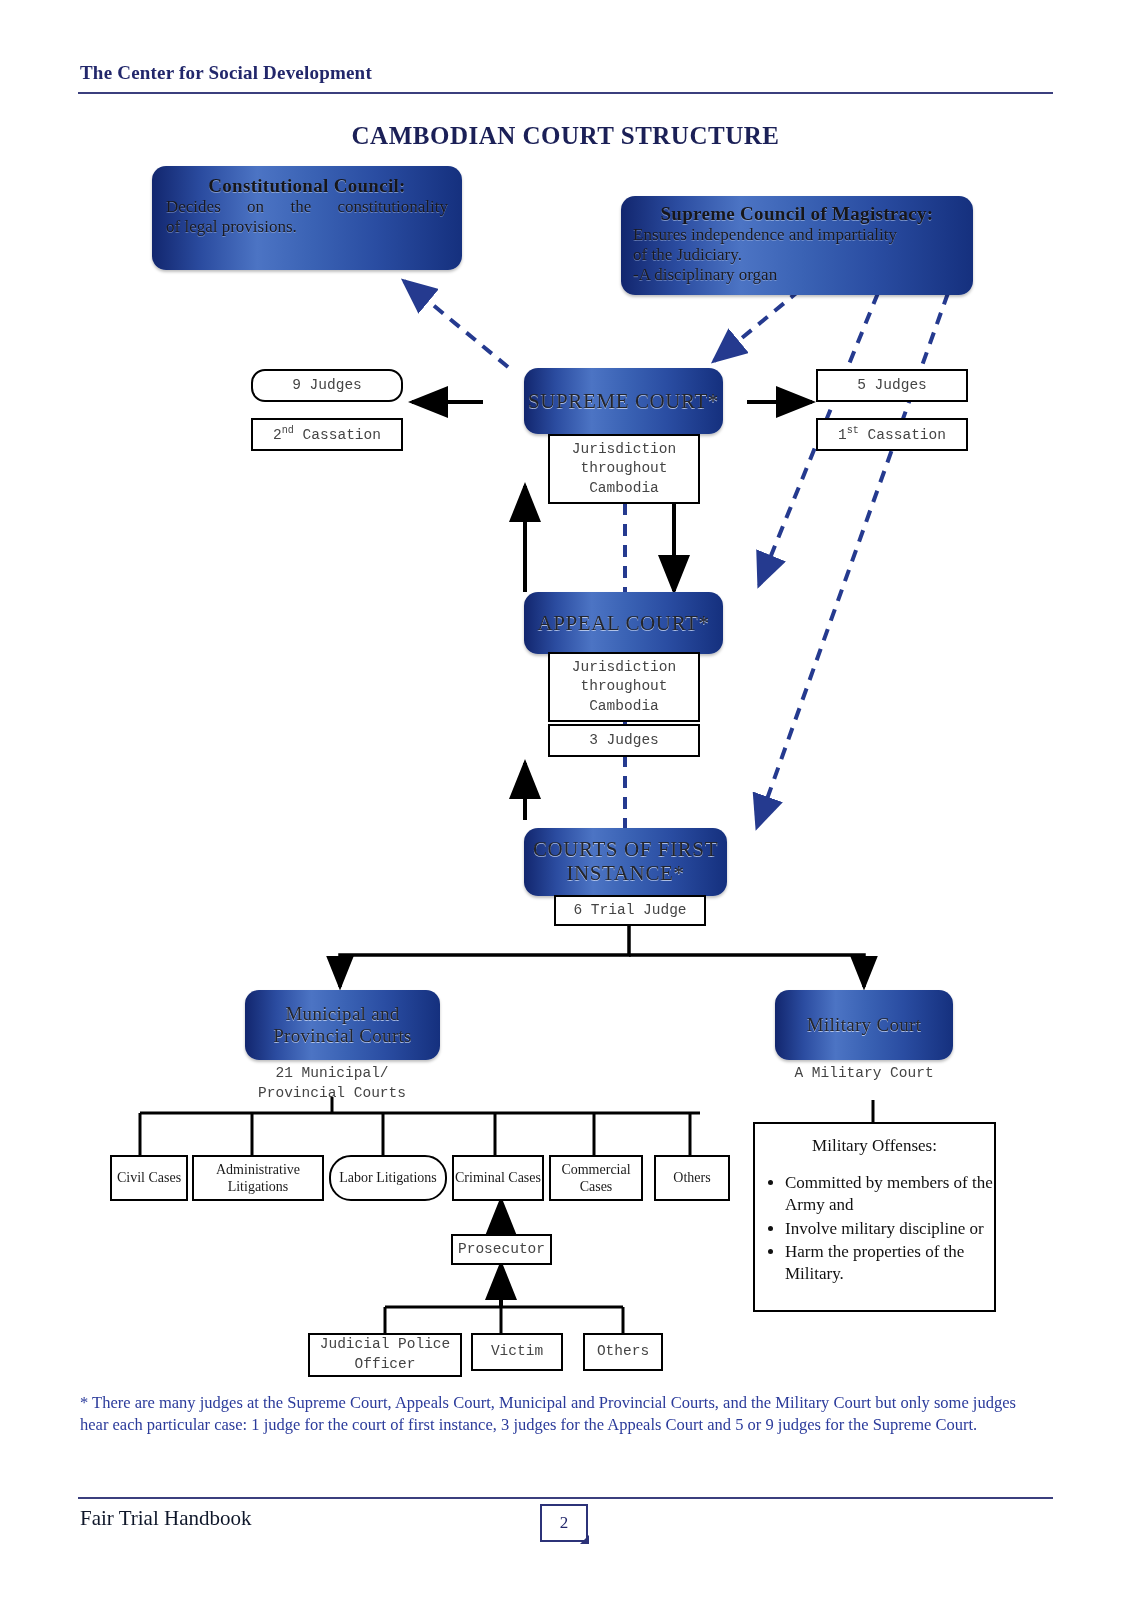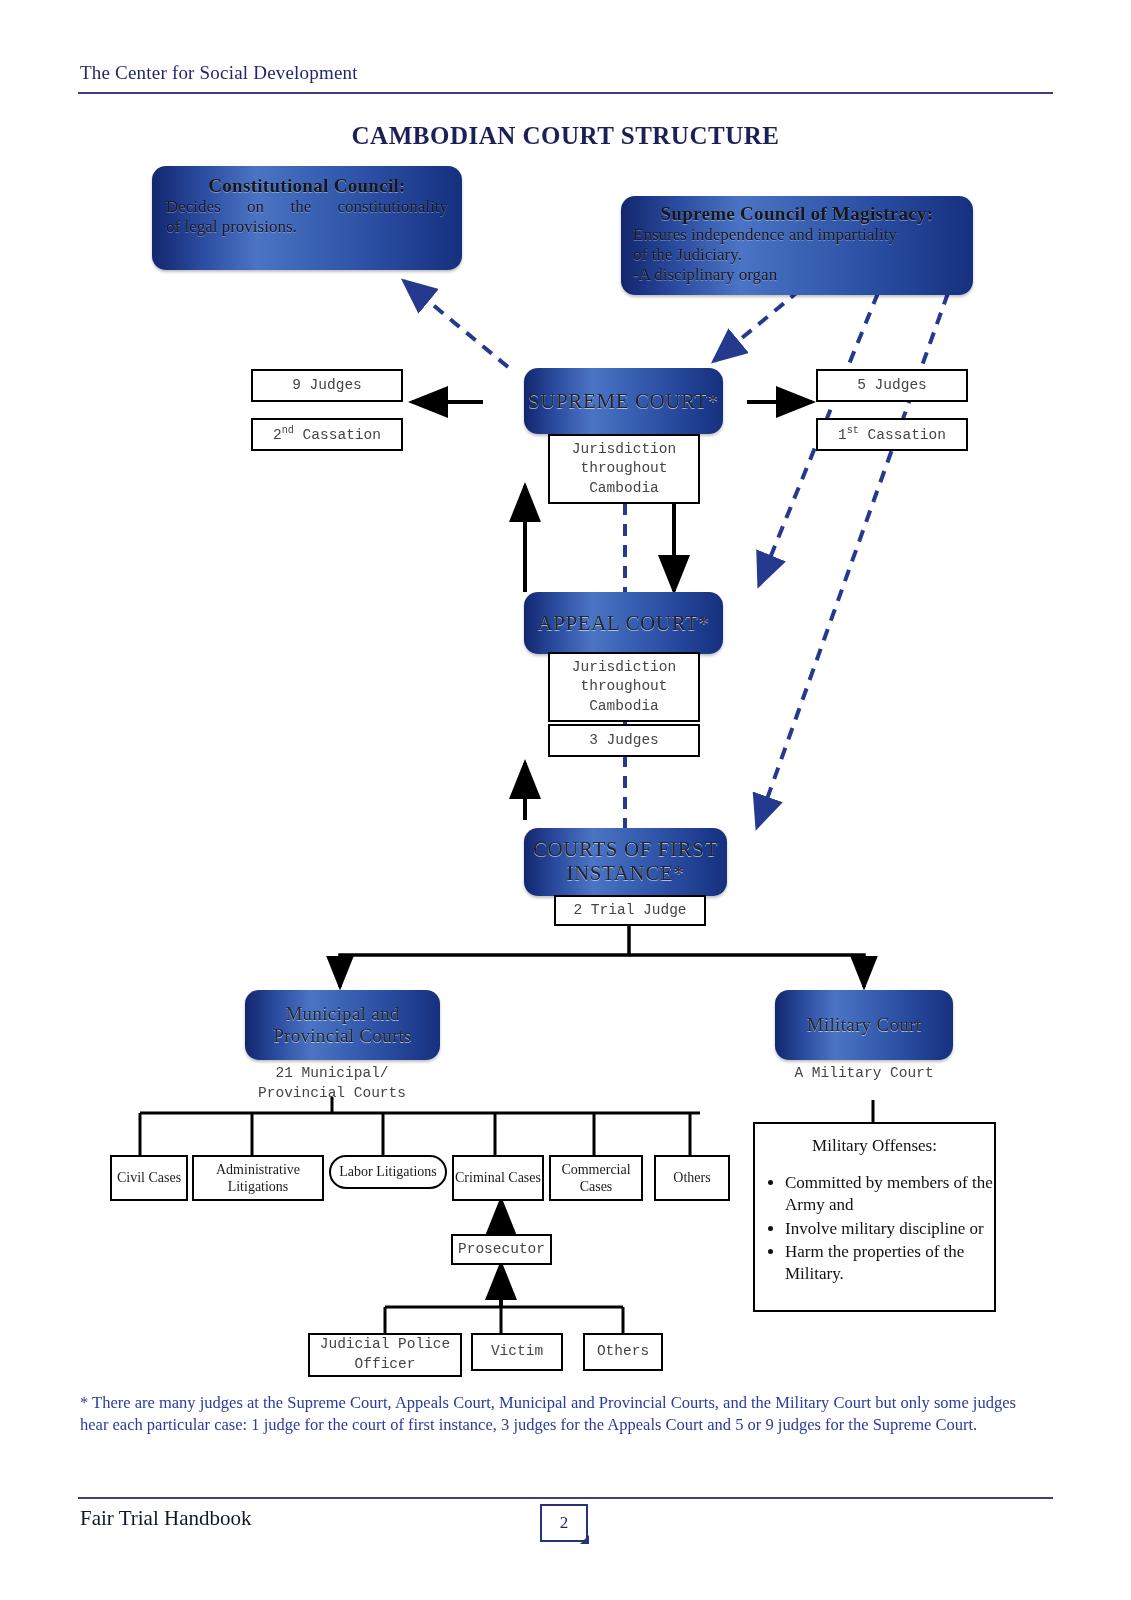--- a/index.html
+++ b/index.html
@@ -17,21 +17,21 @@
     background: #ffffff;
     overflow: hidden;
   }
 
   
   .hdr-title {
     position: absolute;
     left: 80px;
     top: 62px;
     font-family: "Liberation Serif", serif;
-    font-weight: normal;
+    font-weight: bold;
     font-size: 19px;
     color: #22276b;
     letter-spacing: 0.2px;
   }
   .hdr-rule {
     position: absolute;
     left: 78px;
     top: 92px;
     width: 975px;
     height: 2px;
@@ -282,21 +282,21 @@
     <span class="bx-line">of legal provisions.</span>
   </div>
 
   <div class="bluebox" style="left:621px; top:196px; width:352px; height:99px; padding:7px 12px 0 12px;">
     <span class="bx-title">Supreme Council of Magistracy:</span>
     <span class="bx-line">Ensures independence and impartiality</span>
     <span class="bx-line">of the Judiciary.</span>
     <span class="bx-line">-A disciplinary organ</span>
   </div>
 
-  <div class="mono" style="left:251px; top:369px; width:152px; height:33px;">
+  <div class="mono" style="left:251px; top:369px; width:152px; height:33px;border-radius:14px;">
     <span>9 Judges</span>
   </div>
   <div class="mono" style="left:251px; top:418px; width:152px; height:33px;">
     <span><span>2</span><span class="sup">nd</span><span> Cassation</span></span>
   </div>
 
   <div class="bluebox caps" style="left:524px; top:368px; width:199px; height:66px; display:flex; align-items:center; justify-content:center;">
     <span class="bx-title">SUPREME COURT*</span>
   </div>
   <div class="mono" style="left:548px; top:434px; width:152px; height:70px; white-space:pre-line;">
@@ -321,42 +321,42 @@
 Cambodia</span>
   </div>
   <div class="mono" style="left:548px; top:724px; width:152px; height:33px;">
     <span>3 Judges</span>
   </div>
 
   <div class="bluebox caps" style="left:524px; top:828px; width:203px; height:68px; display:flex; flex-direction:column; align-items:center; justify-content:center; padding:0 0;">
     <span class="bx-title" style="line-height:1.12;">COURTS OF FIRST INSTANCE*</span>
   </div>
   <div class="mono" style="left:554px; top:895px; width:152px; height:31px;">
-    <span>2 Trial Judge</span>
+    <span>6 Trial Judge</span>
   </div>
 
   <div class="bluebox" style="left:245px; top:990px; width:195px; height:70px; display:flex; flex-direction:column; align-items:center; justify-content:center;">
     <span class="bx-title" style="font-weight:normal; font-size:19px; color:#23252c; text-shadow:0 1px 0 rgba(205,218,244,0.8);text-align:center;">Municipal and</span>
     <span class="bx-title" style="font-weight:normal; font-size:19px; color:#23252c; text-shadow:0 1px 0 rgba(205,218,244,0.8);">Provincial Courts</span>
   </div>
   <div class="plabel" style="left:222px; top:1064px; width:220px; white-space:pre-line;">21 Municipal/
 Provincial Courts</div>
 
   <div class="bluebox" style="left:775px; top:990px; width:178px; height:70px; display:flex; align-items:center; justify-content:center;">
     <span class="bx-title" style="font-weight:normal; font-size:19px; color:#23252c; text-shadow:0 1px 0 rgba(205,218,244,0.8);">Military Court</span>
   </div>
   <div class="plabel" style="left:764px; top:1064px; width:200px;">A Military Court</div>
 
   <div class="serifbox" style="left:110px; top:1155px; width:78px; height:46px;">
     <span>Civil Cases</span>
   </div>
   <div class="serifbox" style="left:192px; top:1155px; width:132px; height:46px;">
     <span>Administrative Litigations</span>
   </div>
-  <div class="serifbox" style="left:329px; top:1155px; width:118px; height:34px;border-radius:22px;">
+  <div class="serifbox" style="left:329px; top:1155px; width:118px; height:46px;border-radius:22px;">
     <span>Labor Litigations</span>
   </div>
   <div class="serifbox" style="left:452px; top:1155px; width:92px; height:46px;">
     <span>Criminal Cases</span>
   </div>
   <div class="serifbox" style="left:549px; top:1155px; width:94px; height:46px;">
     <span>Commercial Cases</span>
   </div>
   <div class="serifbox" style="left:654px; top:1155px; width:76px; height:46px;">
     <span>Others</span>

